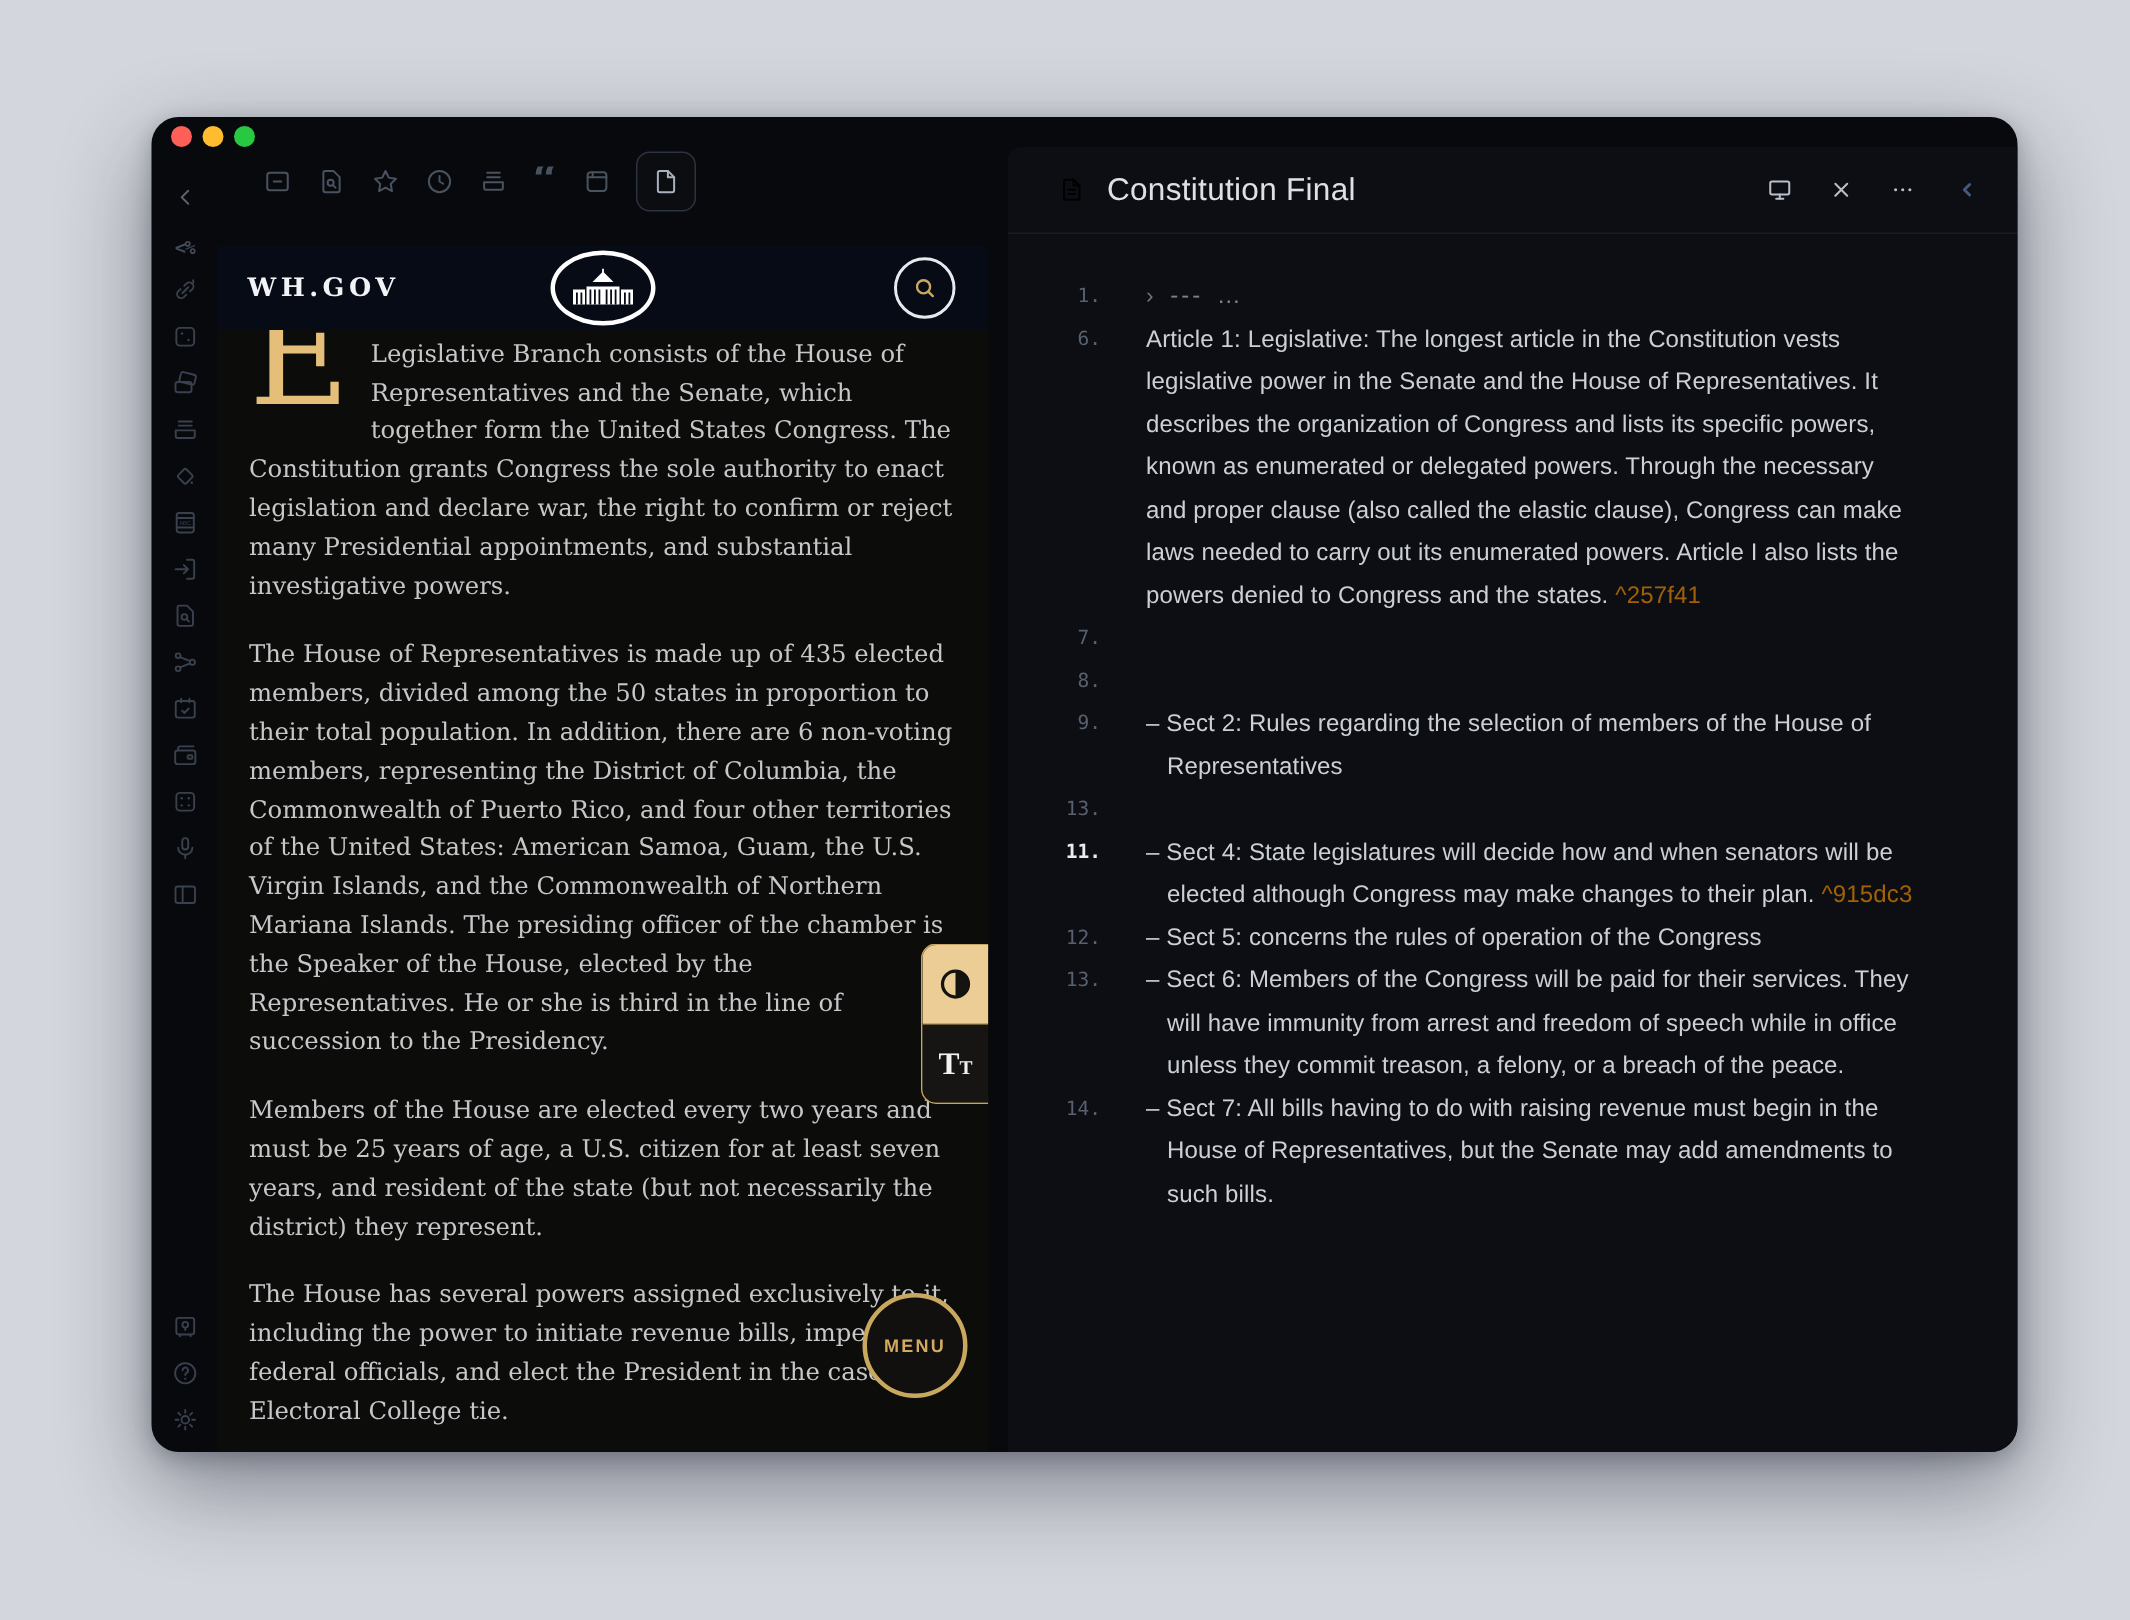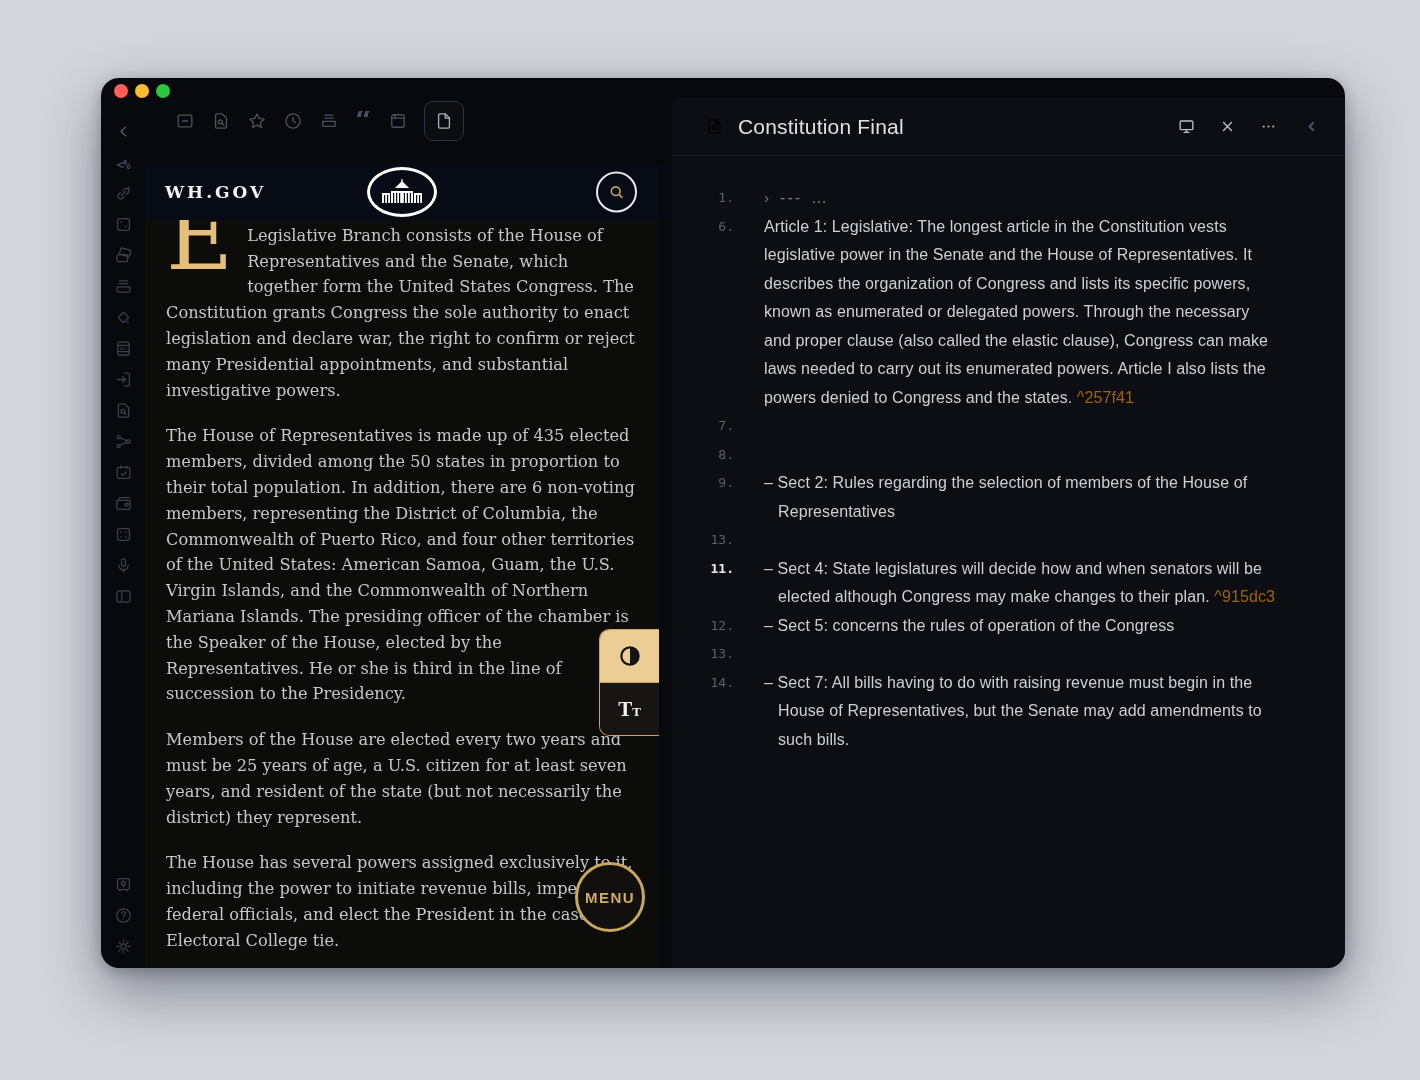--- a/index.html
+++ b/index.html
@@ -58,31 +58,31 @@
   .wh-search{
     position:absolute;right:22px;top:50%;transform:translateY(-50%);
     width:37px;height:37px;border:2px solid #e7e9ee;border-radius:50%;background:transparent;
     display:flex;align-items:center;justify-content:center;cursor:pointer;
   }
   .wh-content{padding:33px 21px 0 21px;margin-top:0;}
   .wp{font-family:"DejaVu Serif",serif;font-size:16.2px;line-height:25.8px;color:#c6c7c9;margin:0 0 20px 0;}
   .dropcap{float:left;font-family:"DejaVu Serif",serif;font-size:92px;line-height:76px;color:#e5bf79;
     margin:3px 14px 0 0;font-weight:400;}
   
-  .a11y{position:absolute;right:0;top:465px;width:60px;z-index:8;
+  .a11y{position:absolute;right:0;top:465px;width:45px;z-index:8;
     border:1.5px solid #c7a55e;border-right:none;border-radius:10px 0 0 10px;overflow:hidden;box-sizing:border-box;}
   .a11y-btn{width:100%;height:52px;display:flex;align-items:center;justify-content:center;border:none;cursor:pointer;padding:0;}
   .a11y-contrast{background:#eccd96;color:#151310;}
   .a11y-text{background:#161513;color:#f2f2f2;border-top:1.5px solid #c7a55e;height:53px;}
   .ttg{font-family:"Liberation Serif",serif;font-weight:bold;font-size:21px;}
   .ttg small{font-size:13px;font-weight:bold;}
   
   .menu-btn{position:absolute;right:14px;bottom:36px;width:70px;height:70px;border-radius:50%;
     background:#11100e;border:3px solid #c8a75f;color:#d2ab60;z-index:9;cursor:pointer;
-    font-family:"Liberation Sans",sans-serif;font-size:15px;font-weight:bold;letter-spacing:1.5px;
+    font-family:"Liberation Sans",sans-serif;font-size:12px;font-weight:bold;letter-spacing:1.5px;
     display:flex;align-items:center;justify-content:center;}
 
   
   .ed-header{height:58px;flex:0 0 58px;display:flex;align-items:center;padding:0 24px 0 33px;
     border-bottom:1px solid rgba(255,255,255,.06);box-sizing:border-box;}
   .ed-title{color:#dde0e6;font-size:21px;margin-left:14px;letter-spacing:.2px;}
   .ed-hicons{margin-left:auto;display:flex;align-items:center;gap:22px;color:#b9bfca;}
   .eic{width:19px;height:19px;stroke:currentColor;fill:none;stroke-width:1.7;stroke-linecap:round;stroke-linejoin:round;display:block;}
   .ed-collapse{color:#44597c;margin-left:24px;}
   .ed-body{flex:1;overflow:hidden;padding:28px 0 0 36px;box-sizing:border-box;}
@@ -417,20 +417,21 @@
           <div class="lrow">
             <span class="ln active">11.</span>
             <div class="lt bulleted"><span>– Sect 4: State legislatures will decide how and when senators will be elected although Congress may make changes to their plan.</span><span class="bref"> ^915dc3</span></div>
           </div>
           <div class="lrow">
             <span class="ln">12.</span>
             <div class="lt bulleted"><span>– Sect 5: concerns the rules of operation of the Congress</span></div>
           </div>
           <div class="lrow">
             <span class="ln">13.</span>
+            <div class="lt bulleted"><span>– Sect 6: Members of the Congress will be paid for their services. They will have immunity from arrest and freedom of speech while in office unless they commit treason, a felony, or a breach of the peace.</span></div>
           </div>
           <div class="lrow">
             <span class="ln">14.</span>
             <div class="lt bulleted"><span>– Sect 7: All bills having to do with raising revenue must begin in the House of Representatives, but the Senate may add amendments to such bills.</span></div>
           </div>
         </div>
     </div>
   </div>
 </div>
 

